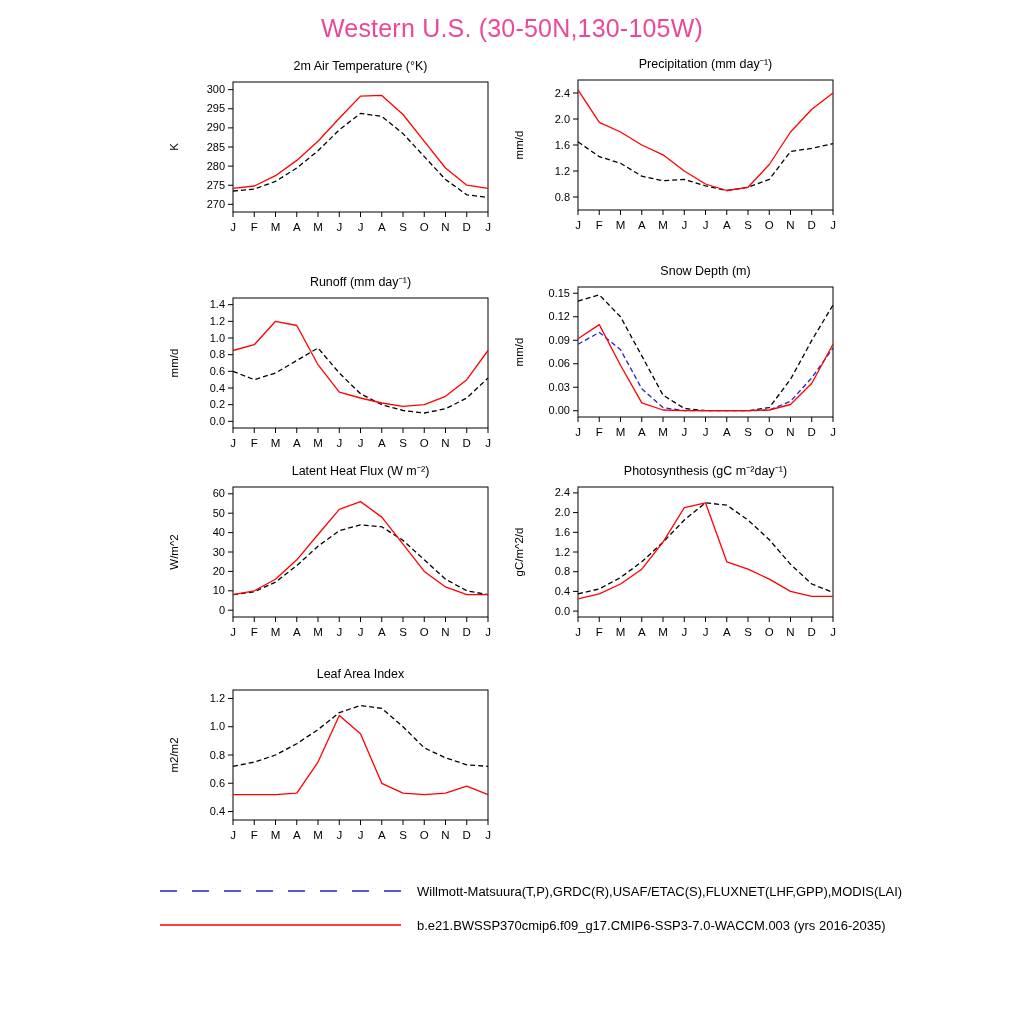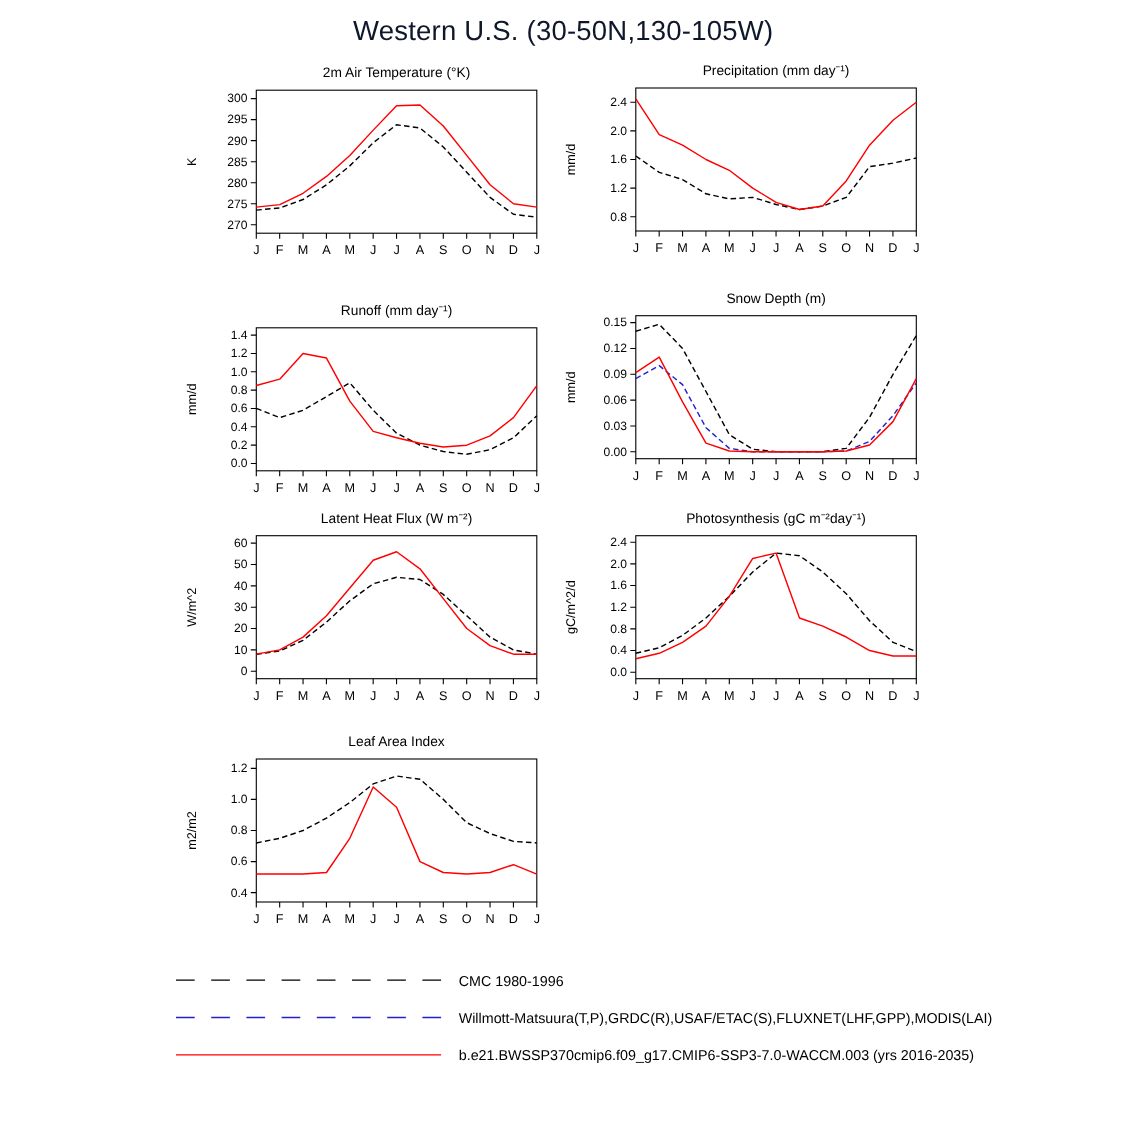--- a/index.html
+++ b/index.html
@@ -2,21 +2,21 @@
 <html><head>
 <meta charset="utf-8">
 <style>
   html,body{margin:0;padding:0;}
   body{
     width:1024px;height:1024px;background:#ffffff;position:relative;
     font-family:"Liberation Sans", sans-serif;overflow:hidden;
   }
   .page-title{
     position:absolute;top:14px;left:0;width:100%;text-align:center;
-    font-size:25px;color:#0f172a;letter-spacing:0.2px;
+    font-size:25px;color:#ec4899;letter-spacing:0.2px;
   }
   .chart-slot{position:absolute;width:345px;height:212px;}
   svg text{font-family:"Liberation Sans", sans-serif;fill:#000;}
   .legend{position:absolute;left:158px;top:874px;}
   .legend-row{display:flex;align-items:center;height:34px;}
   .legend-sample{width:245px;height:12px;margin-right:14px;flex:0 0 auto;}
   .legend-label{font-size:13px;color:#000;white-space:nowrap;}
 </style>
 </head>
 <body>
@@ -344,26 +344,20 @@
         <text x="318.75" y="179" text-anchor="middle" font-size="11.5">D</text>
         <line x1="340" y1="160" x2="340" y2="165" stroke="#000" stroke-width="1"></line>
         <text x="340" y="179" text-anchor="middle" font-size="11.5">J</text>
         <polyline points="85.0,106.3 106.3,102.1 127.5,95.0 148.8,83.7 170.0,69.6 191.3,52.6 212.5,45.5 233.8,48.4 255.0,66.7 276.3,87.9 297.5,97.8 318.8,104.9 340.0,106.3" fill="none" stroke="#000000" stroke-width="1.3" stroke-linejoin="round" stroke-dasharray="5,3"></polyline>
         <polyline points="85.0,134.6 106.3,134.6 127.5,134.6 148.8,133.2 170.0,102.1 191.3,55.4 212.5,73.8 233.8,123.3 255.0,133.2 276.3,134.6 297.5,133.2 318.8,126.1 340.0,134.6" fill="none" stroke="#ff0000" stroke-width="1.3" stroke-linejoin="round"></polyline>
       </svg></div>
 
   <div class="legend">
     <div class="legend-row">
       <svg class="legend-sample">
-          <line x1="2" y1="6" x2="243" y2="6" stroke="#000000" stroke-width="1.3" stroke-dasharray="17,15"></line>
-        </svg>
-      <span class="legend-label">CMC 1980-1996</span>
-    </div>
-    <div class="legend-row">
-      <svg class="legend-sample">
           <line x1="2" y1="6" x2="243" y2="6" stroke="#2222cc" stroke-width="1.3" stroke-dasharray="17,15"></line>
         </svg>
       <span class="legend-label">Willmott-Matsuura(T,P),GRDC(R),USAF/ETAC(S),FLUXNET(LHF,GPP),MODIS(LAI)</span>
     </div>
     <div class="legend-row">
       <svg class="legend-sample">
           <line x1="2" y1="6" x2="243" y2="6" stroke="#ff0000" stroke-width="1.3"></line>
         </svg>
       <span class="legend-label">b.e21.BWSSP370cmip6.f09_g17.CMIP6-SSP3-7.0-WACCM.003 (yrs 2016-2035)</span>
     </div>

